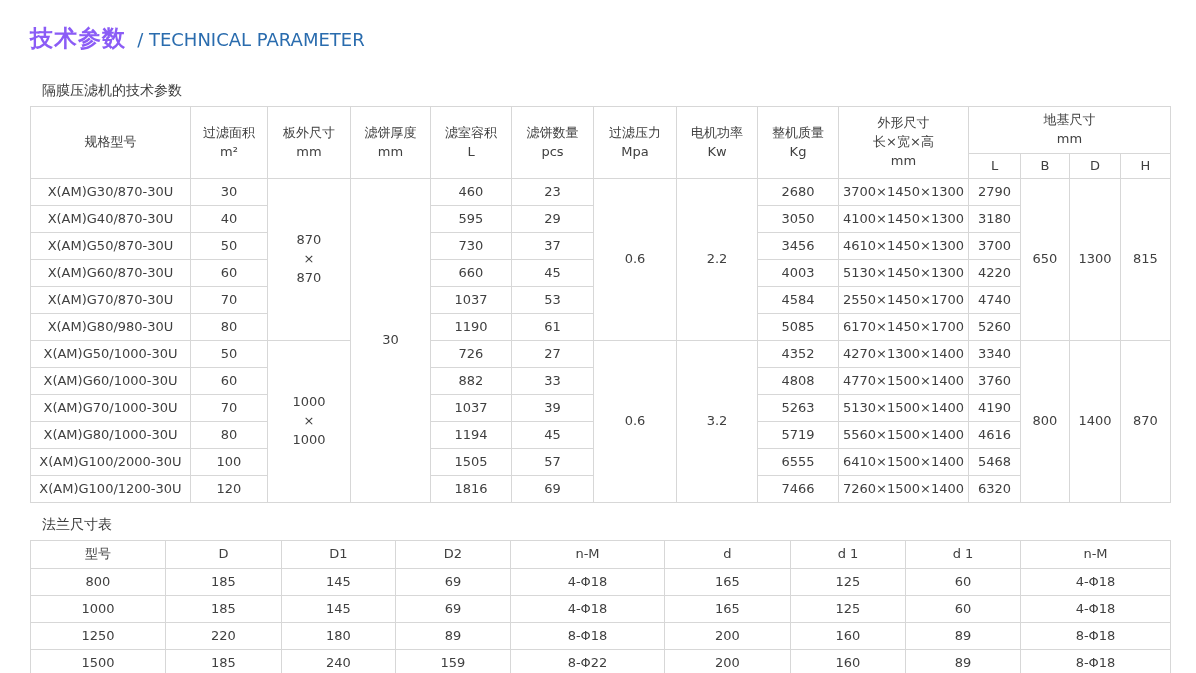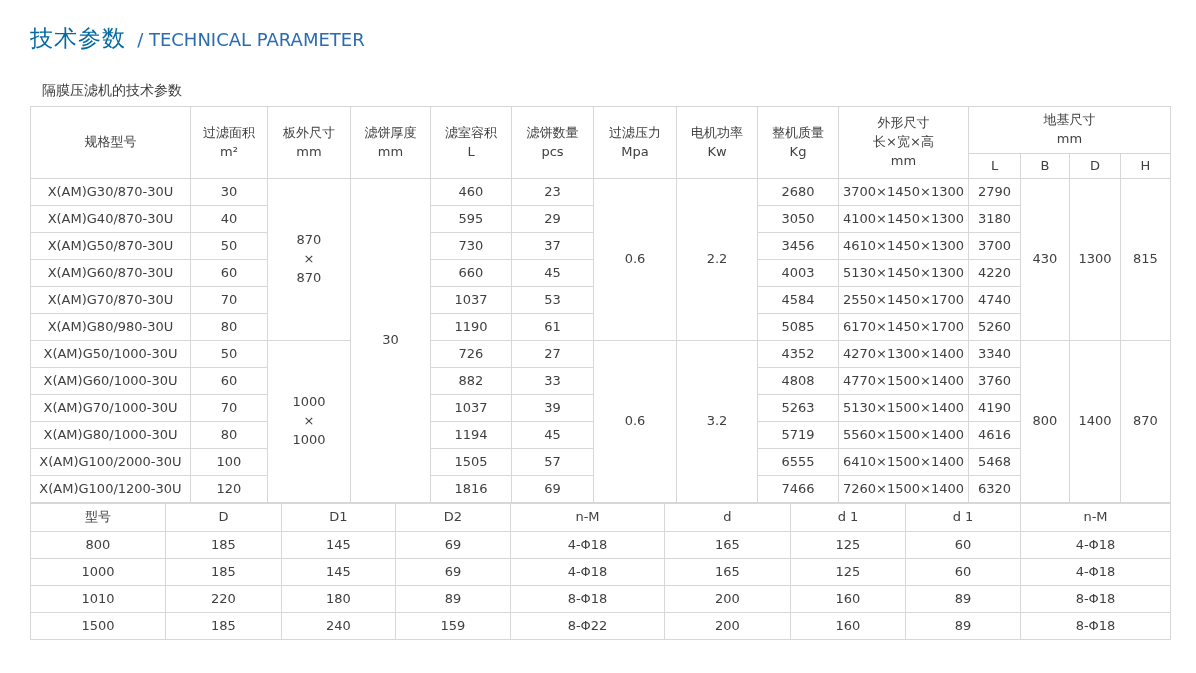--- a/index.html
+++ b/index.html
@@ -6,21 +6,21 @@
   html, body { margin: 0; padding: 0; background: #fff; }
   body {
     width: 1196px; height: 673px;
     font-family: "DejaVu Sans", "Liberation Sans", sans-serif;
     color: #404040;
     overflow: hidden;
   }
   .page { padding: 20px 26px 0 30px; }
 
   .page-title { margin: 0; line-height: 30px; white-space: nowrap; }
-  .title-zh { font-size: 23px; font-weight: normal; color: #0369a1; letter-spacing: 1px; margin-top: 8px; }
+  .title-zh { font-size: 23px; font-weight: bold; color: #8b5cf6; letter-spacing: 1px; margin-top: 8px; }
   .title-en { font-size: 18px; font-weight: normal; color: #2a6cae; }
 
   .caption { font-size: 14px; color: #3c3c3c; margin: 27px 0 6px 12px; }
   .caption2 { margin-top: 13px; }
 
   table {
     border-collapse: collapse;
     table-layout: fixed;
     width: 1140px;
     font-size: 13px;
@@ -107,21 +107,21 @@
 ×
 870</td>
         <td rowspan="12">30</td>
         <td>460</td>
         <td>23</td>
         <td rowspan="6">0.6</td>
         <td rowspan="6">2.2</td>
         <td>2680</td>
         <td>3700×1450×1300</td>
         <td>2790</td>
-        <td rowspan="6">430</td>
+        <td rowspan="6">650</td>
         <td rowspan="6">1300</td>
         <td rowspan="6">815</td>
       </tr>
       <tr>
         <td>X(AM)G40/870-30U</td>
         <td>40</td>
         <td>595</td>
         <td>29</td>
         <td>3050</td>
         <td>4100×1450×1300</td>
@@ -221,20 +221,21 @@
         <td>120</td>
         <td>1816</td>
         <td>69</td>
         <td>7466</td>
         <td>7260×1500×1400</td>
         <td>6320</td>
       </tr>
     </tbody>
   </table>
 
+  <div class="caption caption2">法兰尺寸表</div>
 
   <table class="t2">
     <colgroup>
       <col style="width:135px">
         <col style="width:116px">
         <col style="width:114px">
         <col style="width:115px">
       <col style="width:154px">
         <col style="width:126px">
         <col style="width:115px">
@@ -271,21 +272,21 @@
         <td>185</td>
         <td>145</td>
         <td>69</td>
         <td>4-Φ18</td>
         <td>165</td>
         <td>125</td>
         <td>60</td>
         <td>4-Φ18</td>
       </tr>
       <tr>
-        <td>1010</td>
+        <td>1250</td>
         <td>220</td>
         <td>180</td>
         <td>89</td>
         <td>8-Φ18</td>
         <td>200</td>
         <td>160</td>
         <td>89</td>
         <td>8-Φ18</td>
       </tr>
       <tr>

